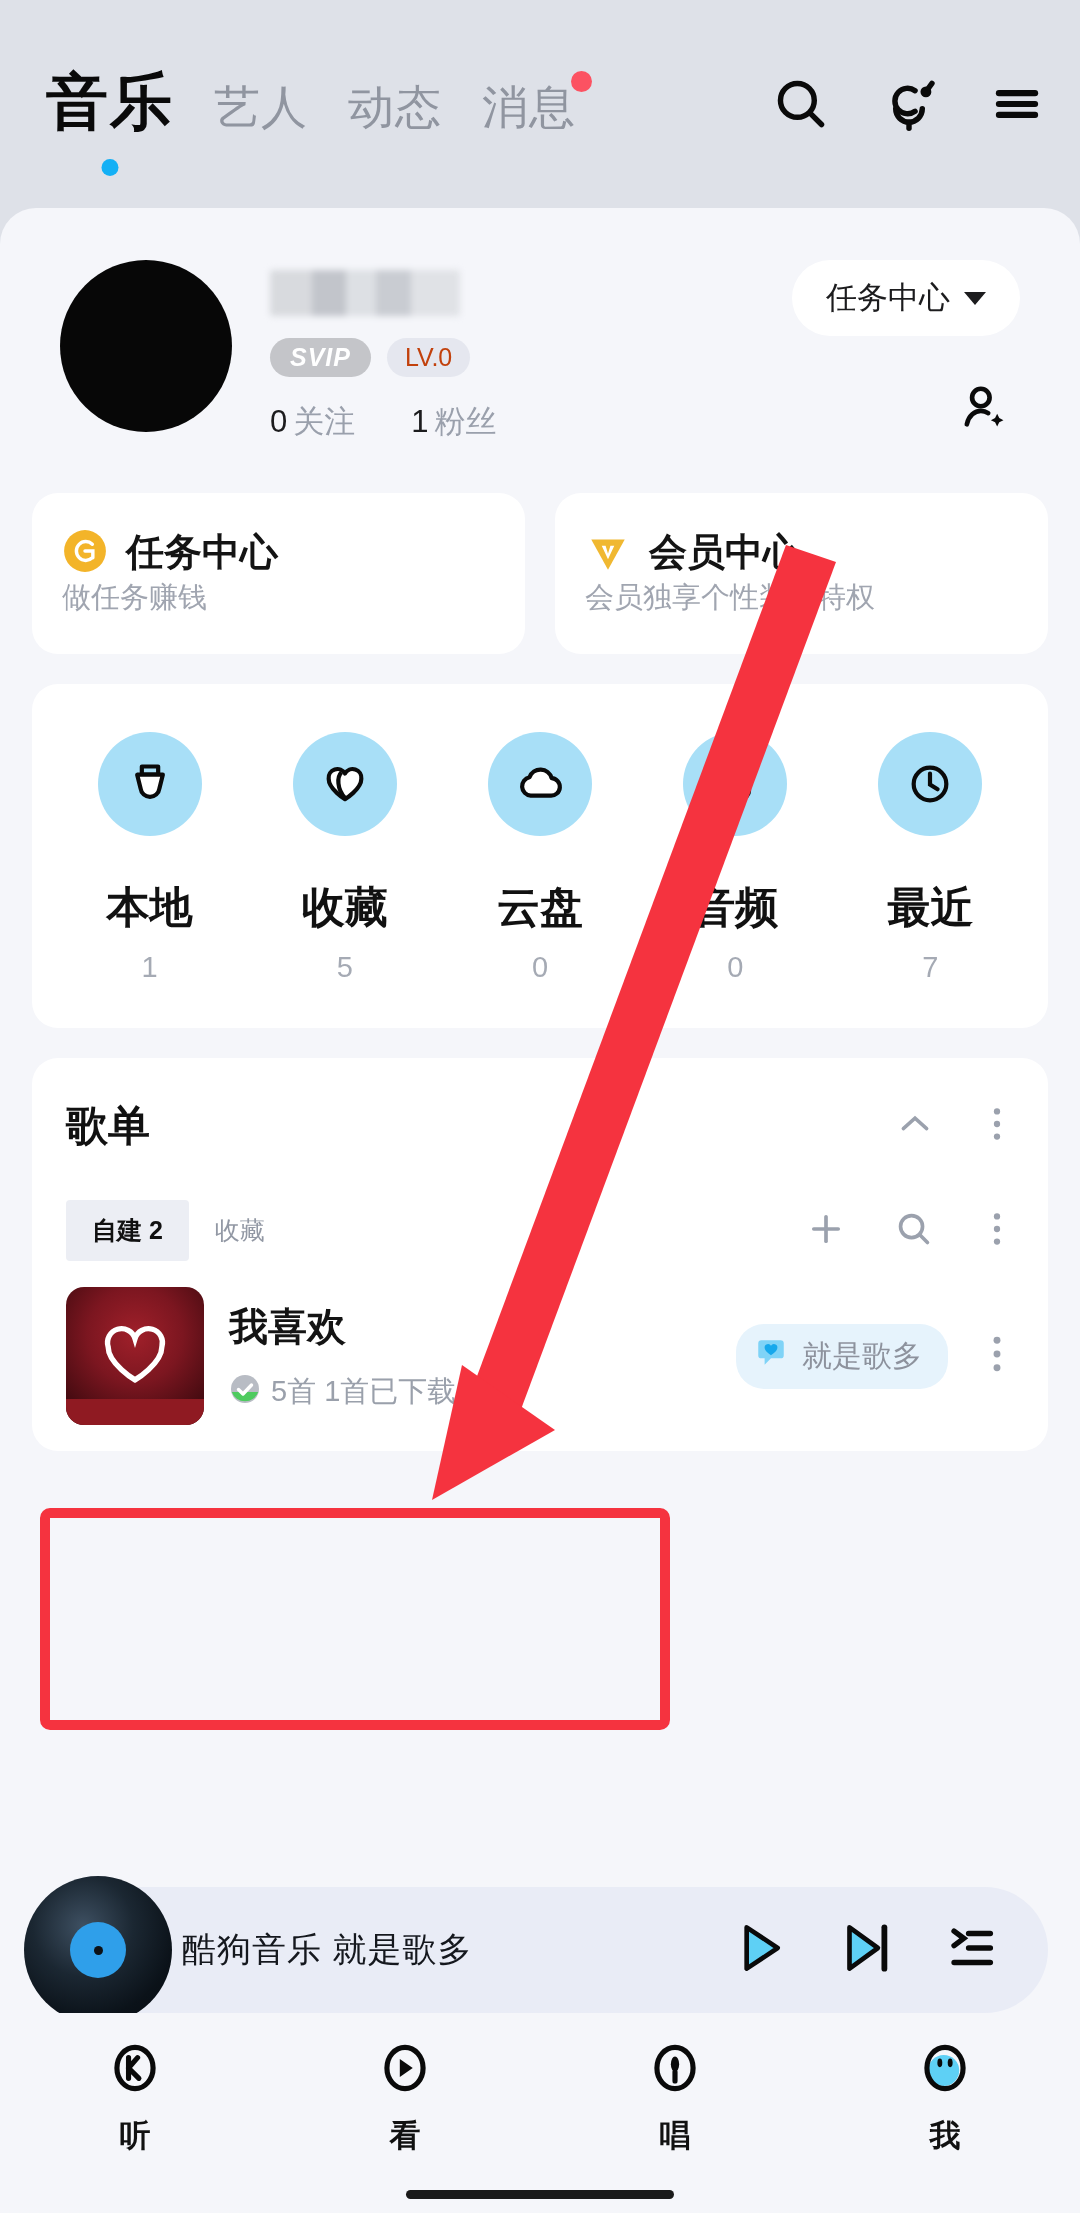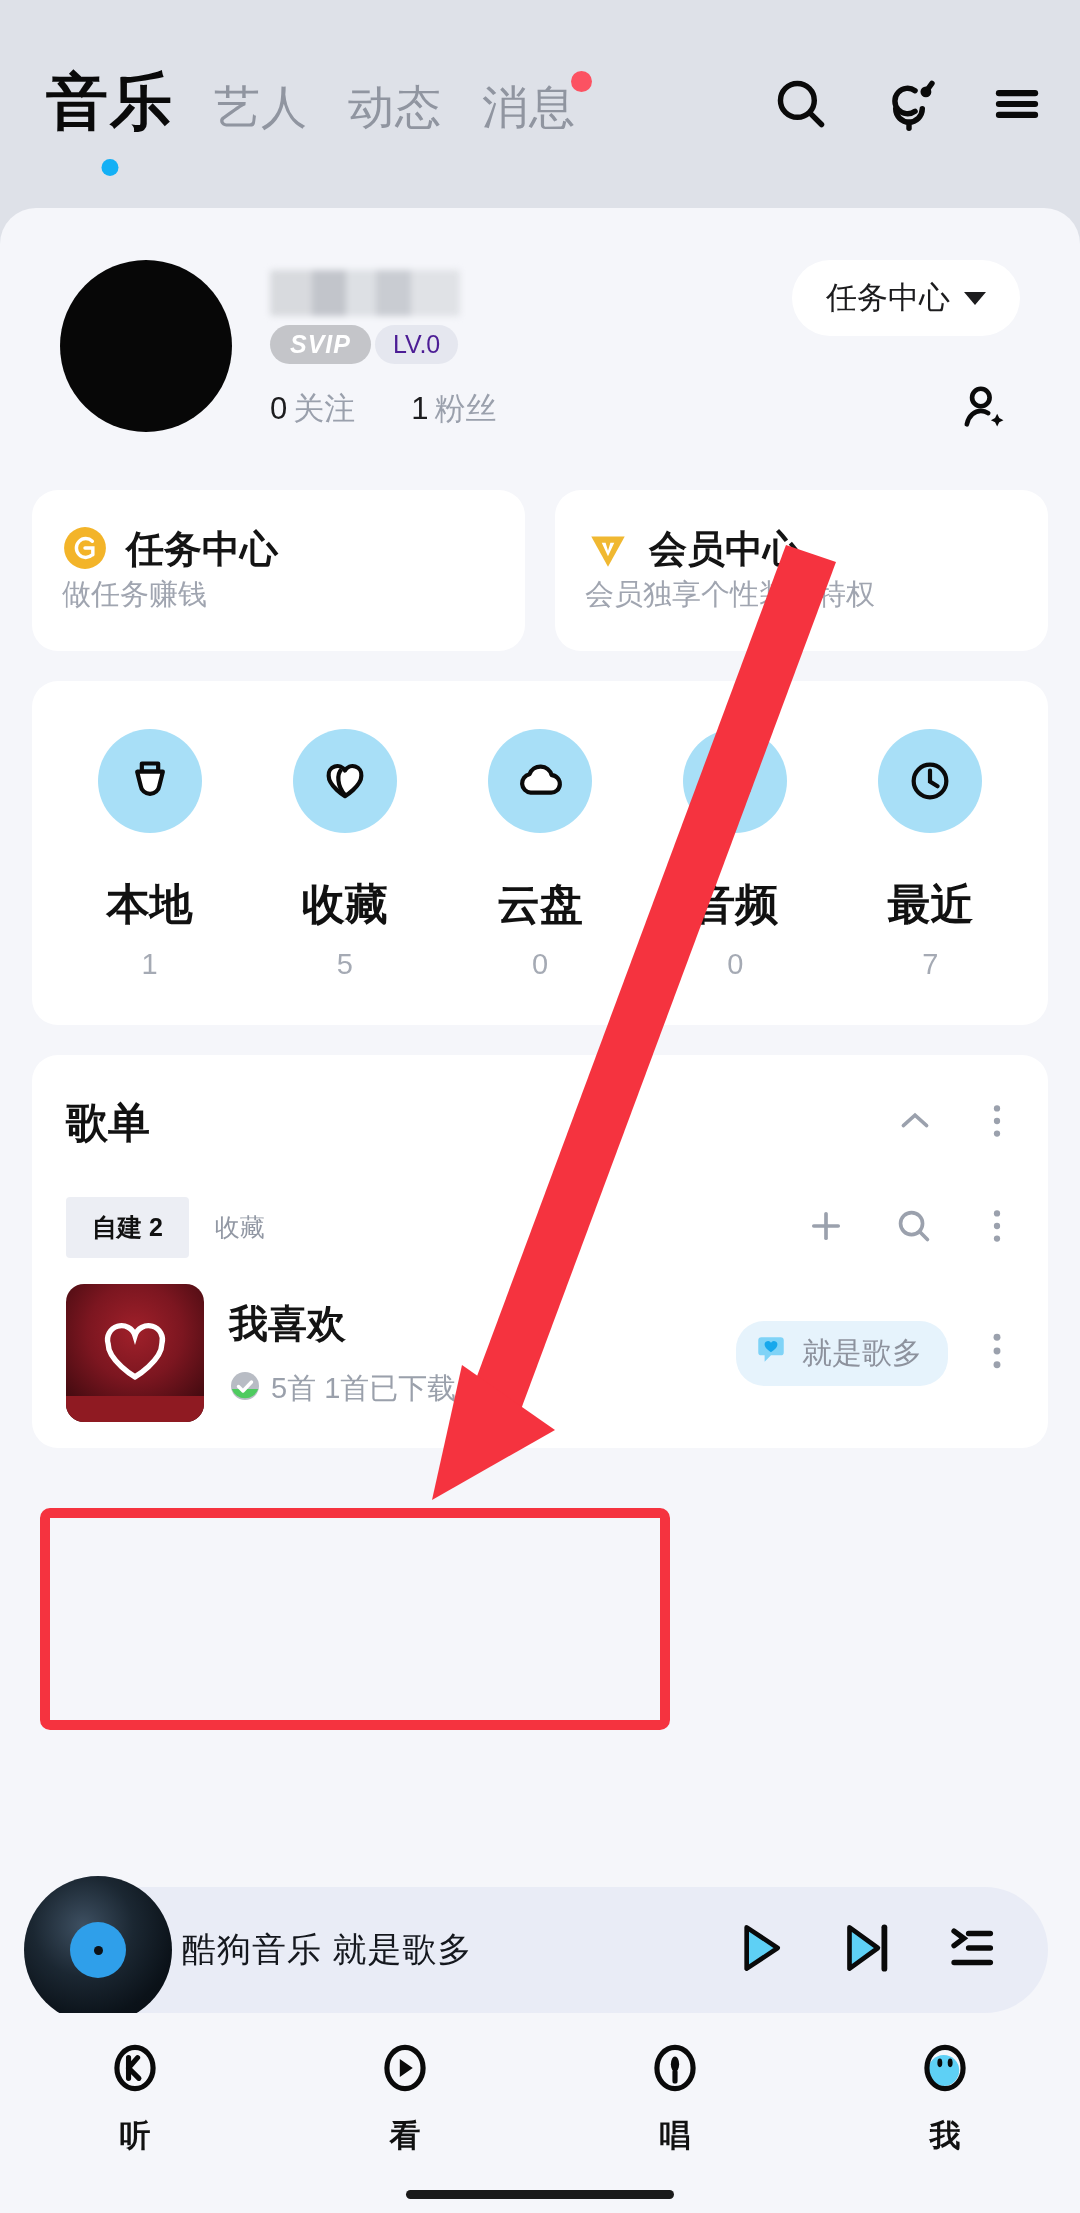--- a/index.html
+++ b/index.html
@@ -84,29 +84,29 @@
     flex: 0 0 auto;
   }
   .profile-info { margin-left: 38px; padding-top: 10px; }
   .uname-blur {
     width: 190px; height: 46px;
     background:
       linear-gradient(90deg,#d8dade 0 22%,#c2c5cb 22% 40%,#dde0e4 40% 56%,#c9ccd2 56% 74%,#e0e2e6 74% 100%);
     filter: blur(3px);
     border-radius: 3px;
   }
-  .badges { display: flex; gap: 4px; margin-top: 9px; align-items: flex-start; }
+  .badges { display: flex; gap: 16px; margin-top: 22px; align-items: flex-start; }
   .badge-svip {
     background: #c4c5c9; color: #ffffff;
     font-style: italic; font-weight: bold;
     font-size: 25px; letter-spacing: 1px;
     padding: 5px 20px; border-radius: 22px;
   }
   .badge-lv {
-    background: #e5e7ef; color: #4c1d95;
+    background: #e5e7ef; color: #c2410c;
     font-size: 25px;
     padding: 5px 18px; border-radius: 22px;
   }
   .stats { display: flex; gap: 56px; margin-top: 24px; }
   .stat { font-size: 31px; color: #9aa0ac; }
   .stat b { color: #1c1c1e; font-weight: normal; margin-right: 6px; }
   .profile-right {
     margin-left: auto;
     display: flex; flex-direction: column;
     align-items: flex-end;

